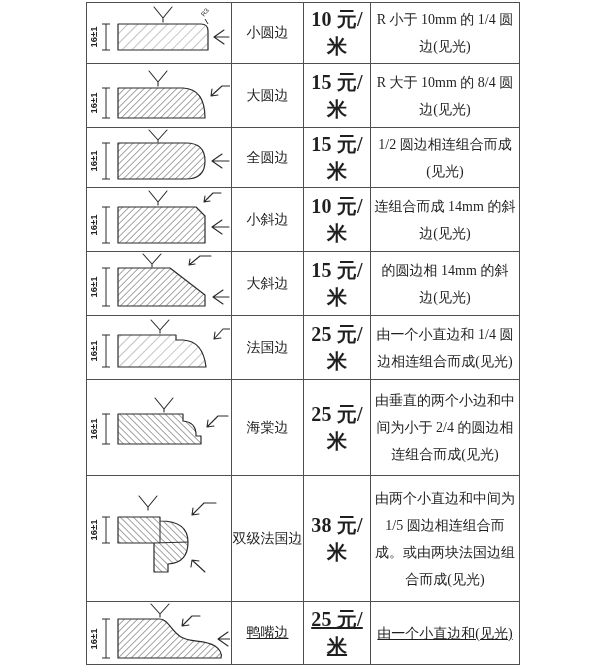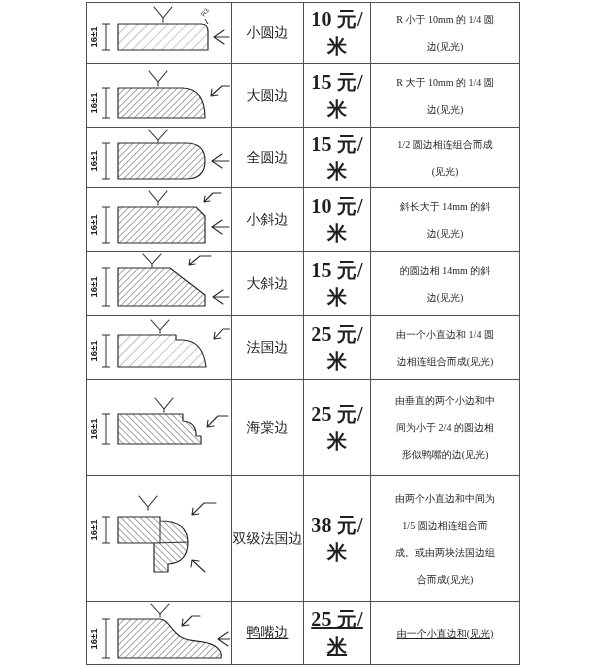--- a/index.html
+++ b/index.html
@@ -13,21 +13,21 @@
     border-collapse:collapse;table-layout:fixed;
   }
   table.edge-table td{
     border:1px solid #4f4f4f;
     padding:0;vertical-align:middle;text-align:center;
     overflow:hidden;
   }
   td.c-diagram{width:144px;}
   td.c-name{width:71px;font-size:14px;line-height:26px;padding:0 8px;margin-top:34px;}
   td.c-price{width:66px;font-size:20px;font-weight:700;letter-spacing:0.2px;}
-  td.c-desc{width:148px;font-size:10px;padding:0 4px;}
+  td.c-desc{width:148px;font-size:14px;padding:0 4px;}
   .desc-line{line-height:27px;white-space:nowrap;}
   tr.r1{height:61px;} tr.r2{height:64px;} tr.r3{height:60px;}
   tr.r4{height:64px;} tr.r5{height:64px;} tr.r6{height:64px;}
   tr.r7{height:96px;} tr.r8{height:126px;} tr.r9{height:63px;text-decoration:underline;}
   svg.diagram{display:block;margin:0 auto;}
   .outline{fill:none;stroke:#2b2b2b;stroke-width:1.2;stroke-linejoin:round;}
   .thin{fill:none;stroke:#2b2b2b;stroke-width:1;}
   .arrow{fill:none;stroke:#2b2b2b;stroke-width:1.1;stroke-linecap:round;}
   .dimline{stroke:#2b2b2b;stroke-width:1;}
   .dimtext{font-family:"Liberation Sans","DejaVu Sans",sans-serif;font-size:9.5px;font-weight:600;fill:#222;}
@@ -97,21 +97,21 @@
           <text class="dimtext" x="9" y="37" text-anchor="middle" transform="rotate(-90 9 37)">16±1</text>
         </g>
         <g class="arrow">
           <path d="M123,30 L124,23 M123,30 L130,29 M123,30 L134,20 M134,20 H142"></path>
         </g>
       </svg>
     </td>
     <td class="c-name">大圆边</td>
     <td class="c-price">15 元/米</td>
     <td class="c-desc">
-      <div class="desc-line">R 大于 10mm 的 1/4 圆</div>
+      <div class="desc-line">R 大于 10mm 的 8/4 圆</div>
       <div class="desc-line">边(见光)</div>
     </td>
   </tr>
 
   <tr class="r3">
     <td class="c-diagram">
       <svg class="diagram" width="142" height="57" viewBox="0 0 142 57">
         <g class="arrow">
           <path d="M61,1 L70,11 M79,1 L70,11 M70,11 L70,13"></path>
         </g>
@@ -152,21 +152,21 @@
           <path d="M116,13 L117,7 M116,13 L122,12 M116,13 L125,4 M125,4 H133"></path>
         </g>
         <g class="arrow">
           <path d="M134,31 L124,38 M134,45 L124,38 M124,38 H141"></path>
         </g>
       </svg>
     </td>
     <td class="c-name">小斜边</td>
     <td class="c-price">10 元/米</td>
     <td class="c-desc">
-      <div class="desc-line">斜长大于 14mm 的斜</div>
+      <div class="desc-line">连组合而成 14mm 的斜</div>
       <div class="desc-line">边(见光)</div>
     </td>
   </tr>
 
   <tr class="r5">
     <td class="c-diagram">
       <svg class="diagram" width="142" height="62" viewBox="0 0 142 62">
         <g class="arrow">
           <path d="M55,1 L64,11 M73,1 L64,11 M64,11 L64,14"></path>
         </g>
@@ -235,21 +235,21 @@
         <g class="arrow">
           <path d="M119,44 L120,37 M119,44 L126,43 M119,44 L130,33 M130,33 H140"></path>
         </g>
       </svg>
     </td>
     <td class="c-name">海棠边</td>
     <td class="c-price">25 元/米</td>
     <td class="c-desc">
       <div class="desc-line">由垂直的两个小边和中</div>
       <div class="desc-line">间为小于 2/4 的圆边相</div>
-      <div class="desc-line">形似鸭嘴的边(见光)</div>
+      <div class="desc-line">连组合而成(见光)</div>
     </td>
   </tr>
 
   <tr class="r8">
     <td class="c-diagram">
       <svg class="diagram" width="142" height="120" viewBox="0 0 142 120">
         <g class="arrow">
           <path d="M51,17 L60,28 M69,17 L60,28 M60,28 L60,31"></path>
         </g>
         <path class="outline" d="M30,38 H72 V42 Q100,42 100,63 Q100,84 80,85 V93 H66 V64 H30 Z" style="fill:url(#hB)"></path>

